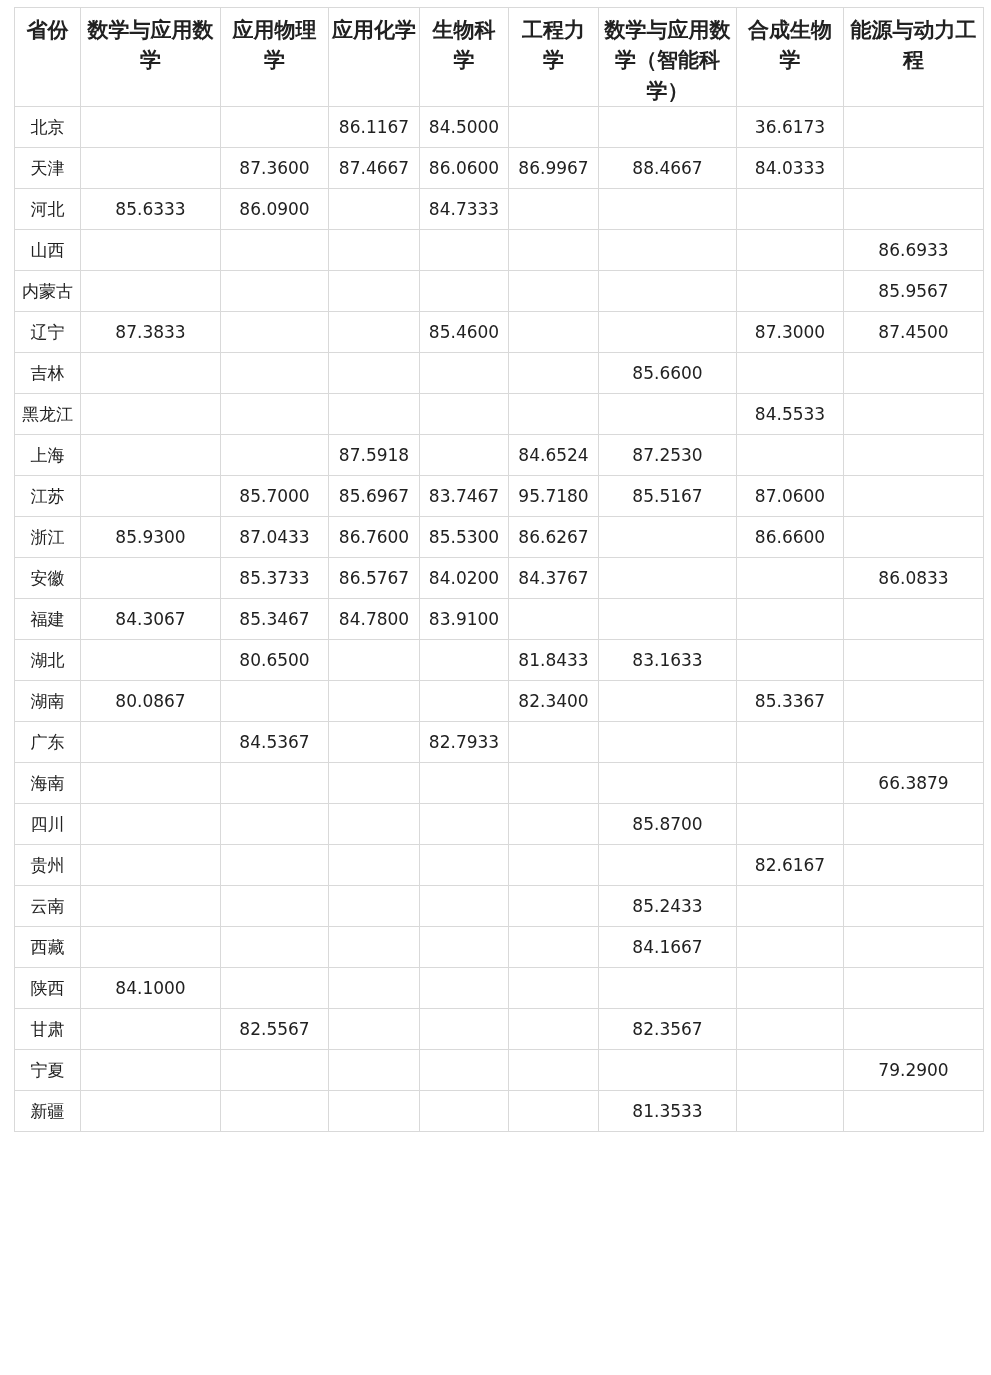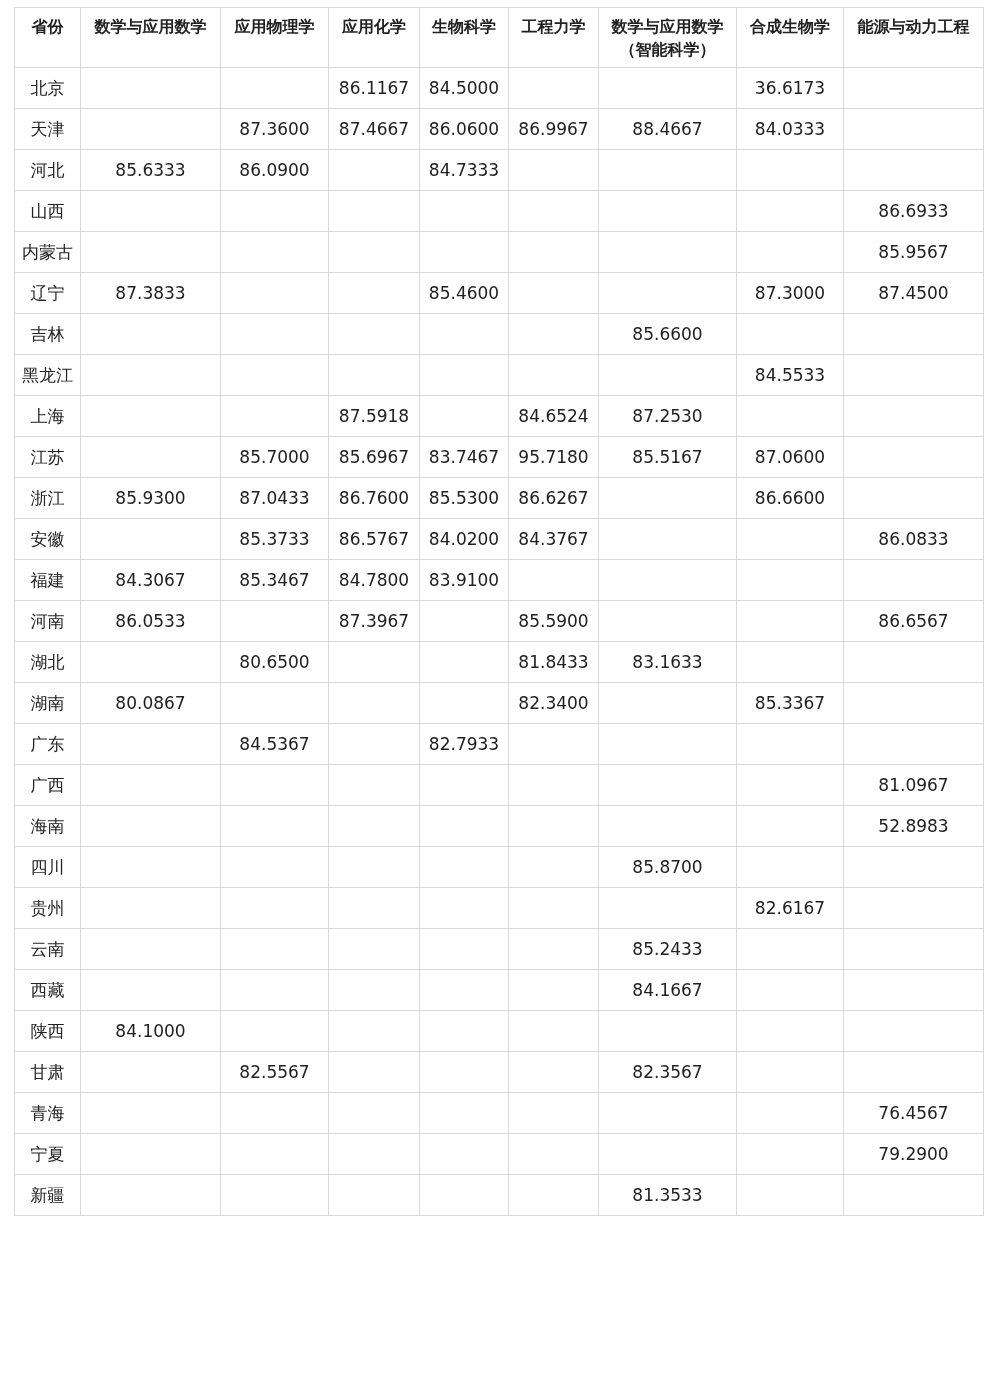--- a/index.html
+++ b/index.html
@@ -23,21 +23,21 @@
   }
   table.score-table th,
   table.score-table td {
     border: 1px solid #d9d9d9;
     text-align: center;
     overflow: hidden;
     background: #ffffff;
   }
   table.score-table th {
     font-weight: bold;
-    font-size: 16px;
+    font-size: 21px;
     line-height: 1.45;
     height: 60px;
     vertical-align: top;
     padding: 7px 3px 0 3px;
     box-sizing: border-box;
   }
   table.score-table td {
     font-size: 17px;
     height: 41px;
     vertical-align: middle;
@@ -217,31 +217,20 @@
           <td>84.3067</td>
           <td>85.3467</td>
           <td>84.7800</td>
           <td>83.9100</td>
           <td></td>
           <td></td>
           <td></td>
           <td></td>
         </tr>
         <tr>
-          <td class="prov">河南</td>
-          <td>86.0533</td>
-          <td></td>
-          <td>87.3967</td>
-          <td></td>
-          <td>85.5900</td>
-          <td></td>
-          <td></td>
-          <td>86.6567</td>
-        </tr>
-        <tr>
           <td class="prov">湖北</td>
           <td></td>
           <td>80.6500</td>
           <td></td>
           <td></td>
           <td>81.8433</td>
           <td>83.1633</td>
           <td></td>
           <td></td>
         </tr>
@@ -261,40 +250,29 @@
           <td></td>
           <td>84.5367</td>
           <td></td>
           <td>82.7933</td>
           <td></td>
           <td></td>
           <td></td>
           <td></td>
         </tr>
         <tr>
-          <td class="prov">广西</td>
-          <td></td>
-          <td></td>
-          <td></td>
-          <td></td>
-          <td></td>
-          <td></td>
-          <td></td>
-          <td>81.0967</td>
-        </tr>
-        <tr>
           <td class="prov">海南</td>
           <td></td>
           <td></td>
           <td></td>
           <td></td>
           <td></td>
           <td></td>
           <td></td>
-          <td>52.8983</td>
+          <td>66.3879</td>
         </tr>
         <tr>
           <td class="prov">四川</td>
           <td></td>
           <td></td>
           <td></td>
           <td></td>
           <td></td>
           <td>85.8700</td>
           <td></td>
@@ -347,31 +325,20 @@
         <tr>
           <td class="prov">甘肃</td>
           <td></td>
           <td>82.5567</td>
           <td></td>
           <td></td>
           <td></td>
           <td>82.3567</td>
           <td></td>
           <td></td>
-        </tr>
-        <tr>
-          <td class="prov">青海</td>
-          <td></td>
-          <td></td>
-          <td></td>
-          <td></td>
-          <td></td>
-          <td></td>
-          <td></td>
-          <td>76.4567</td>
         </tr>
         <tr>
           <td class="prov">宁夏</td>
           <td></td>
           <td></td>
           <td></td>
           <td></td>
           <td></td>
           <td></td>
           <td></td>

